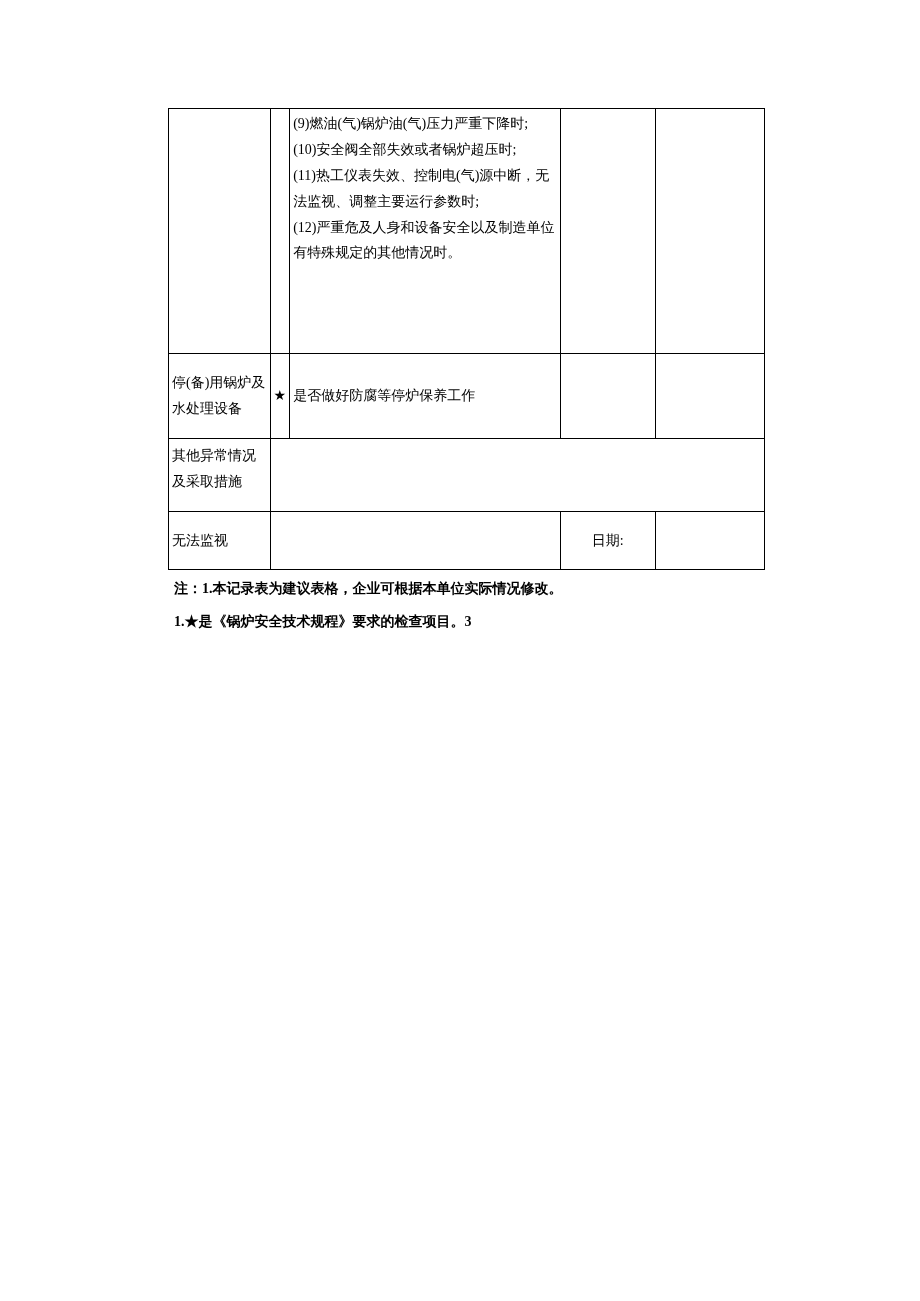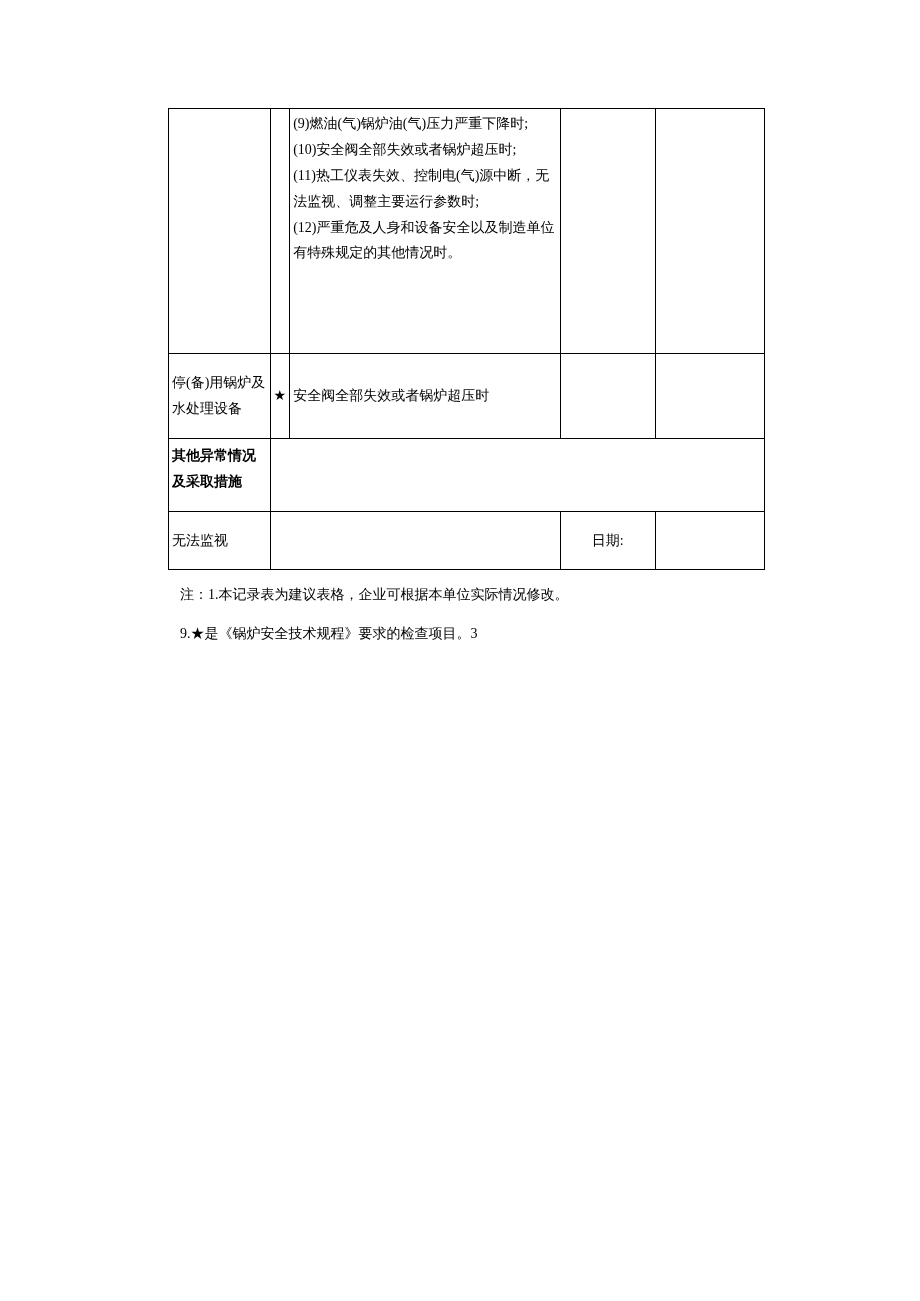--- a/index.html
+++ b/index.html
@@ -55,32 +55,32 @@
       height: 245px;
       padding-top: 2px;
     }
     .row2 td {
       height: 72px;
     }
     .row3 td {
       height: 58px;
       vertical-align: top;
       padding-top: 4px;
-      font-weight: bold;
     }
     .row4 td {
       height: 26px;
     }
     .notes {
       margin-top: 6px;
       line-height: 1.9;
       font-size: 14px;
     }
     .notes p {
-      margin: 12px;
+      margin: 6px;
+      font-weight: bold;
     }
     .multiline {
       white-space: pre-line;
     }
   </style>
 </head>
 <body>
 
 <div class="page">
   <table>
@@ -91,34 +91,34 @@
       <td class="col3 multiline" id="row1col3">(9)燃油(气)锅炉油(气)压力严重下降时;
 (10)安全阀全部失效或者锅炉超压时;
 (11)热工仪表失效、控制电(气)源中断，无法监视、调整主要运行参数时;
 (12)严重危及人身和设备安全以及制造单位有特殊规定的其他情况时。</td>
       <td class="col4"></td>
       <td class="col5"></td>
     </tr>
     <tr class="row2">
       <td class="col1">停(备)用锅炉及水处理设备</td>
       <td class="col2">★</td>
-      <td class="col3">安全阀全部失效或者锅炉超压时</td>
+      <td class="col3">是否做好防腐等停炉保养工作</td>
       <td class="col4"></td>
       <td class="col5"></td>
     </tr>
     <tr class="row3">
       <td class="col1">其他异常情况及采取措施</td>
       <td colspan="4"></td>
     </tr>
     <tr class="row4">
       <td class="col1">无法监视</td>
       <td colspan="2"></td>
       <td class="col4">日期:</td>
       <td class="col5"></td>
     </tr>
   </tbody>
     </table>
 
   <div class="notes">
     <p>注：1.本记录表为建议表格，企业可根据本单位实际情况修改。</p>
-    <p>9.★是《锅炉安全技术规程》要求的检查项目。3</p>
+    <p>1.★是《锅炉安全技术规程》要求的检查项目。3</p>
   </div>
 </div>
 
 </body></html>

